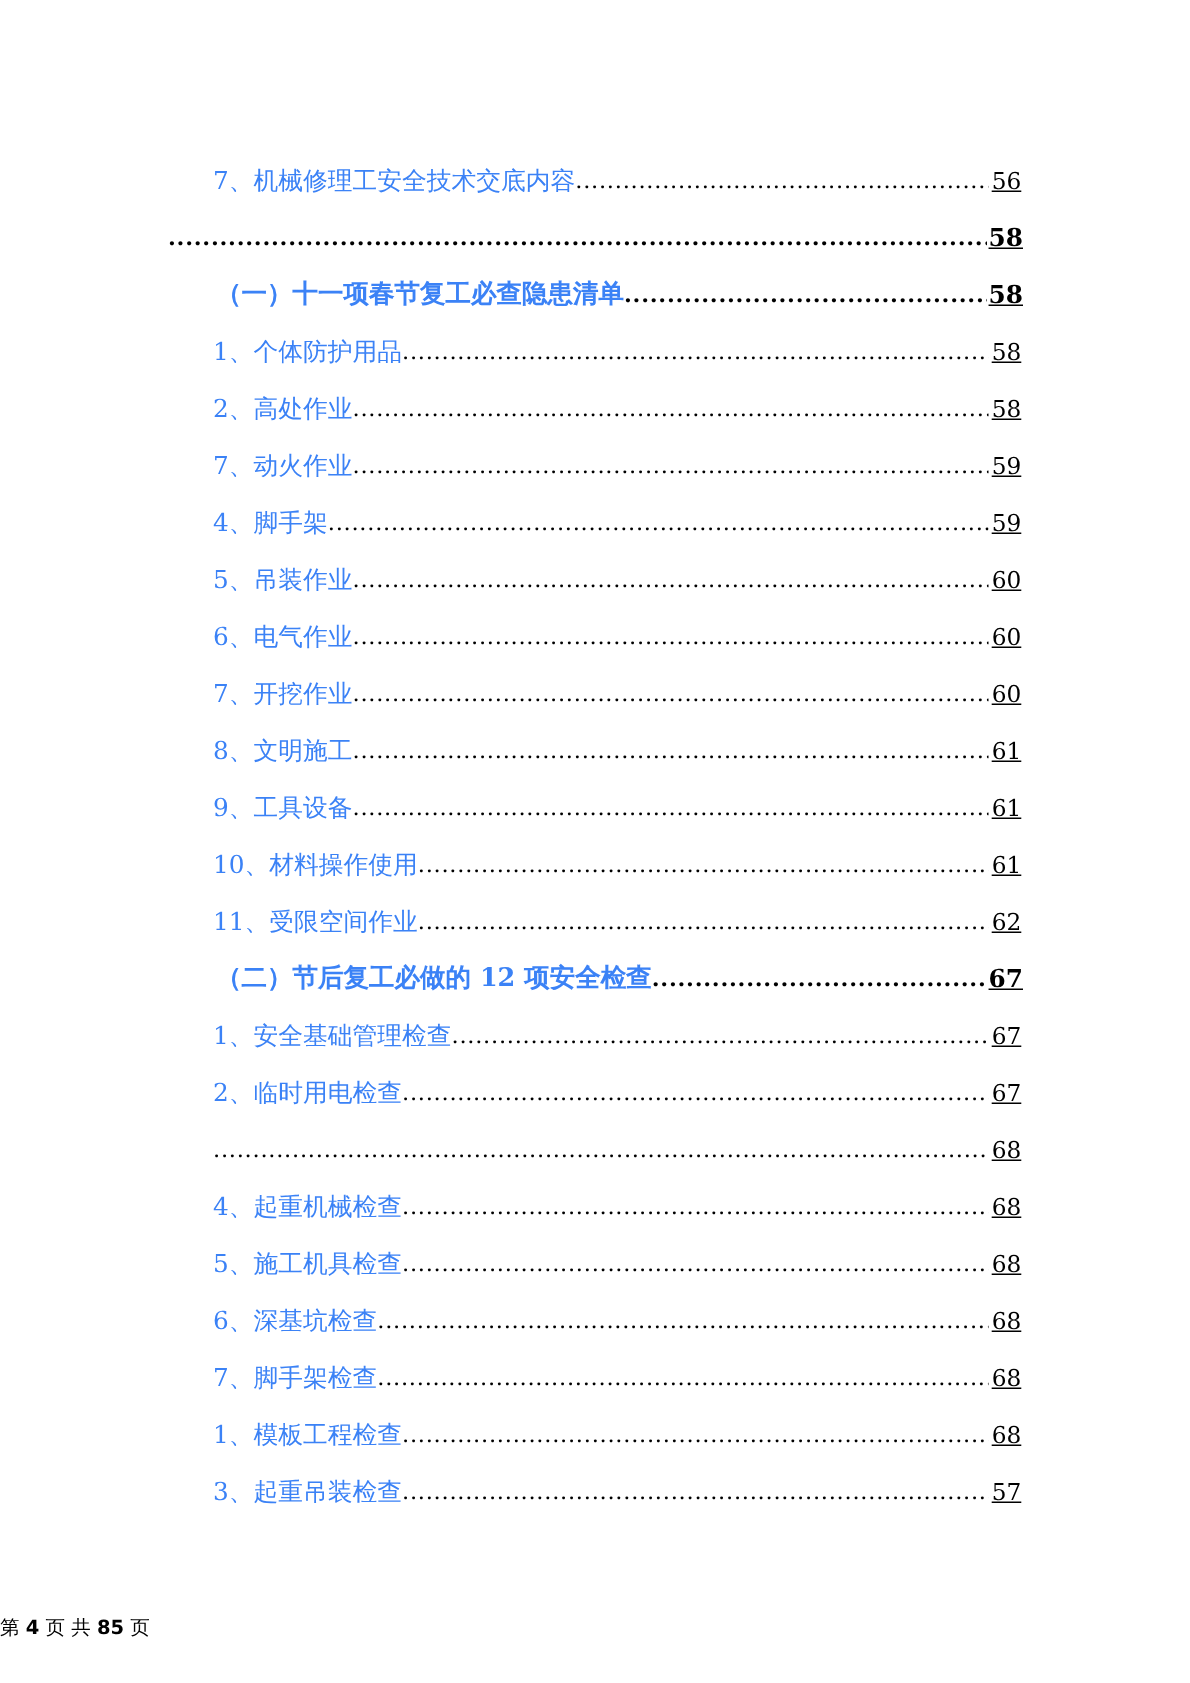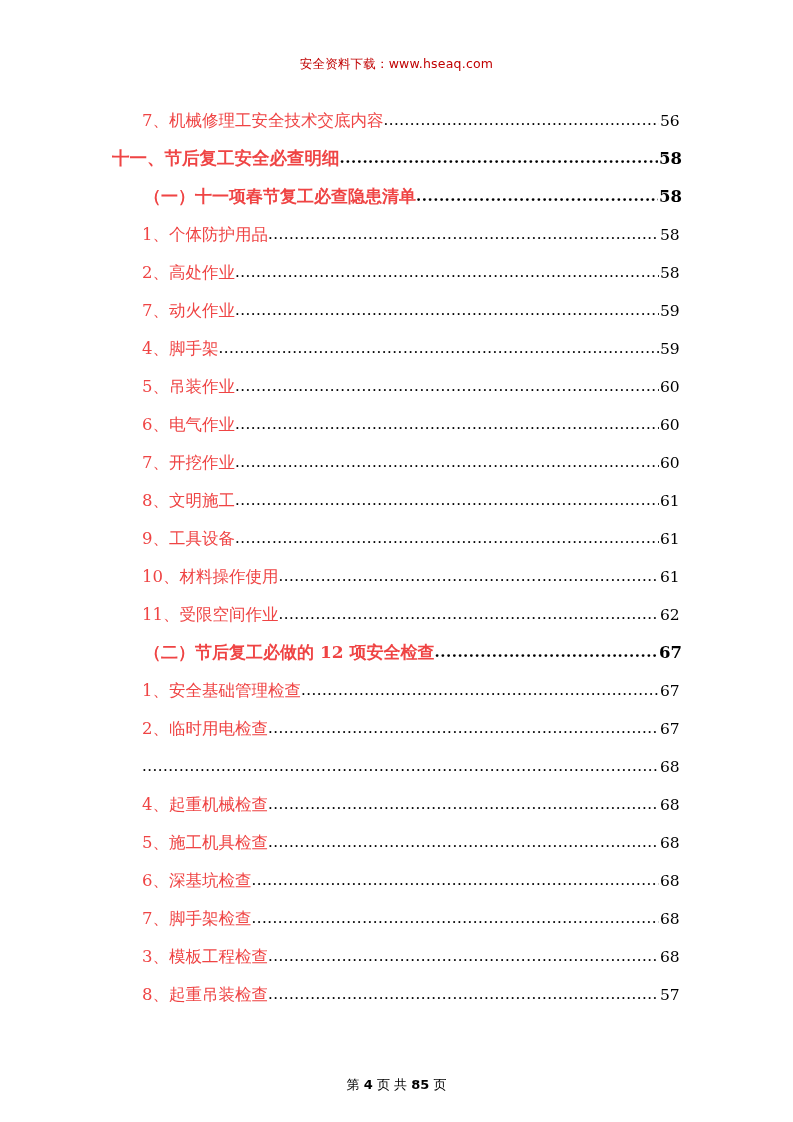--- a/index.html
+++ b/index.html
@@ -36,21 +36,21 @@
   .toc-row {
     display: flex;
     align-items: flex-end;
     height: 38px;
     white-space: nowrap;
     overflow: hidden;
   }
   .toc-title {
     flex: 0 0 auto;
     font-size: 16.5px;
-    color: #ef4444;
+    color: #3b82f6;
     line-height: 1.1;
     padding-bottom: 6px;
   }
   .toc-leader {
     flex: 1 1 auto;
     overflow: hidden;
     font-size: 15px;
     letter-spacing: 0.5px;
     color: #000000;
     padding-bottom: 6px;
@@ -59,22 +59,23 @@
   }
   .toc-leader::before {
     content: "..................................................................................................................";
   }
   .toc-page {
     flex: 0 0 auto;
     font-size: 15.5px;
     font-family: "DejaVu Serif", "Liberation Serif", serif;
     padding-bottom: 6px;
     padding-left: 1px;
-    text-align: left;
+    text-align: center;
     min-width: 22px;
+    text-decoration: underline;
   }
   
   .lvl-h1 .toc-title {
     font-weight: bold;
     font-size: 17.5px;
   }
   .lvl-h1 .toc-page {
     font-weight: bold;
     font-size: 16.5px;
   }
@@ -93,42 +94,40 @@
     font-weight: bold;
   }
   .indent-0 { margin-left: 0px; }
   .indent-1 { margin-left: 32px; }
   .indent-3 { margin-left: 30px; }
   .footer {
     position: absolute;
     left: 0;
     bottom: 28px;
     width: 793px;
-    text-align: center;
+    text-align: left;
     font-family: "DejaVu Sans", "Liberation Sans", sans-serif;
     font-size: 13px;
     color: #000000;
   }
   .footer b { font-weight: bold; }
 </style>
 </head>
 <body>
 
 <div class="page">
 
-  <div class="watermark">安全资料下载：www.hseaq.com</div>
 
   <div class="toc" id="toc-container">
       <div class="toc-row lvl-item indent-3">
         <span class="toc-title">7、机械修理工安全技术交底内容</span>
         <span class="toc-leader"></span>
         <span class="toc-page">56</span>
       </div>
       <div class="toc-row lvl-h1 indent-0">
-        <span class="toc-title">十一、节后复工安全必查明细</span>
         <span class="toc-leader"></span>
         <span class="toc-page">58</span>
       </div>
       <div class="toc-row lvl-h2 indent-1">
         <span class="toc-title">（一）十一项春节复工必查隐患清单</span>
         <span class="toc-leader"></span>
         <span class="toc-page">58</span>
       </div>
       <div class="toc-row lvl-item indent-3">
         <span class="toc-title">1、个体防护用品</span>
@@ -218,26 +217,26 @@
         <span class="toc-title">6、深基坑检查</span>
         <span class="toc-leader"></span>
         <span class="toc-page">68</span>
       </div>
       <div class="toc-row lvl-item indent-3">
         <span class="toc-title">7、脚手架检查</span>
         <span class="toc-leader"></span>
         <span class="toc-page">68</span>
       </div>
       <div class="toc-row lvl-item indent-3">
-        <span class="toc-title">3、模板工程检查</span>
-        <span class="toc-leader"></span>
-        <span class="toc-page">68</span>
-      </div>
-      <div class="toc-row lvl-item indent-3">
-        <span class="toc-title">8、起重吊装检查</span>
+        <span class="toc-title">1、模板工程检查</span>
+        <span class="toc-leader"></span>
+        <span class="toc-page">68</span>
+      </div>
+      <div class="toc-row lvl-item indent-3">
+        <span class="toc-title">3、起重吊装检查</span>
         <span class="toc-leader"></span>
         <span class="toc-page">57</span>
       </div>
     </div>
 
   <div class="footer">
     <span>第</span>
     <b>4</b>
     <span>页 共</span>
     <b>85</b>

